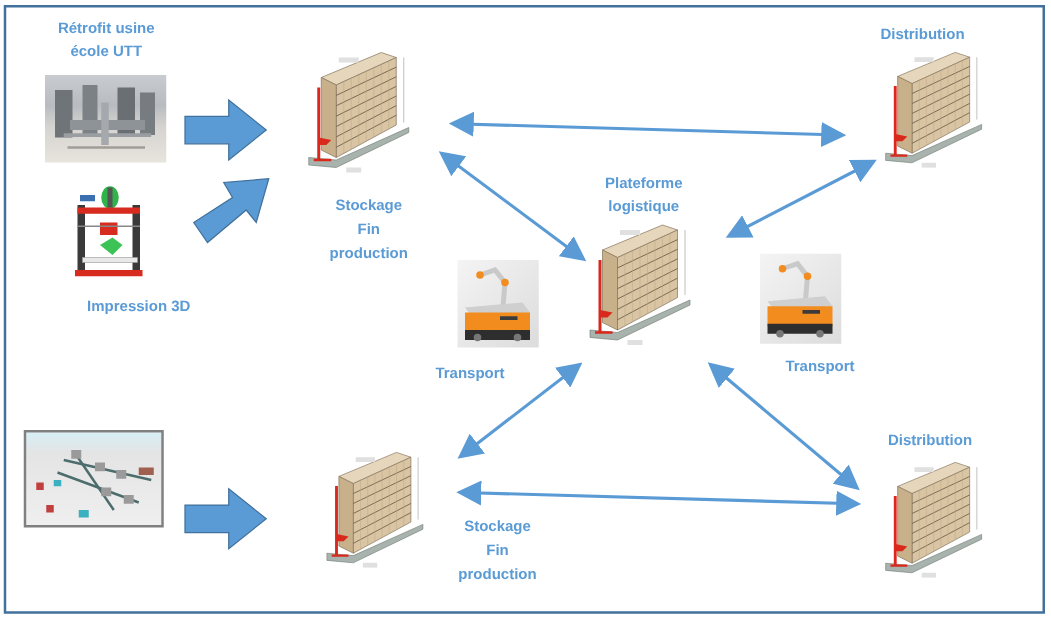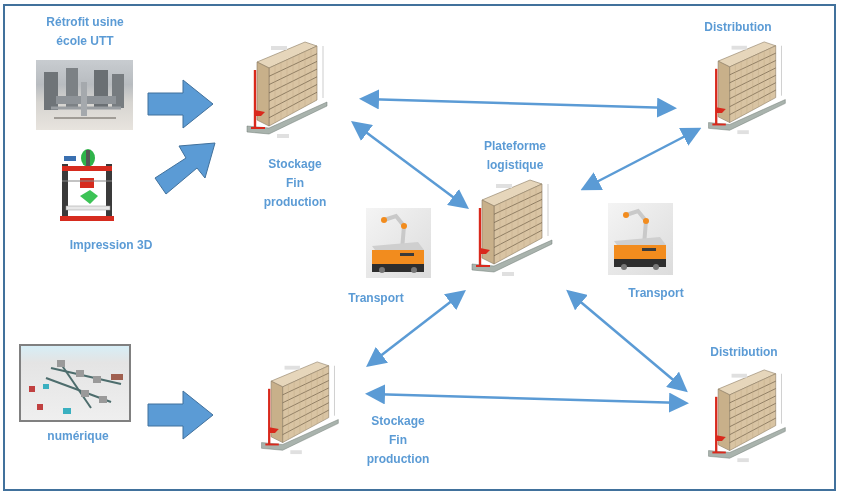--- a/index.html
+++ b/index.html
@@ -33,21 +33,20 @@
   <line x1="570" y1="293" x2="684" y2="389" stroke="#5b9bd5" stroke-width="2.5" marker-start="url(#ah)" marker-end="url(#ah)"></line>
   <line x1="370" y1="394" x2="684" y2="403" stroke="#5b9bd5" stroke-width="2.5" marker-start="url(#ah)" marker-end="url(#ah)"></line>
 </svg>
 
 <div class="lbl" style="left:30px; top:13px; width:110px;">
   <div>Rétrofit usine</div>
   <div>école UTT</div>
 </div>
 <div class="lbl" style="left:46px; top:236px; width:130px;">Impression  3D</div>
 <div class="lbl" style="left:28px; top:427px; width:100px;">
-  <div>numérique</div>
 </div>
 <div class="lbl" style="left:245px; top:155px; width:100px;">
   <div>Stockage</div>
   <div>Fin</div>
   <div>production</div>
 </div>
 <div class="lbl" style="left:348px; top:412px; width:100px;">
   <div>Stockage</div>
   <div>Fin</div>
   <div>production</div>

